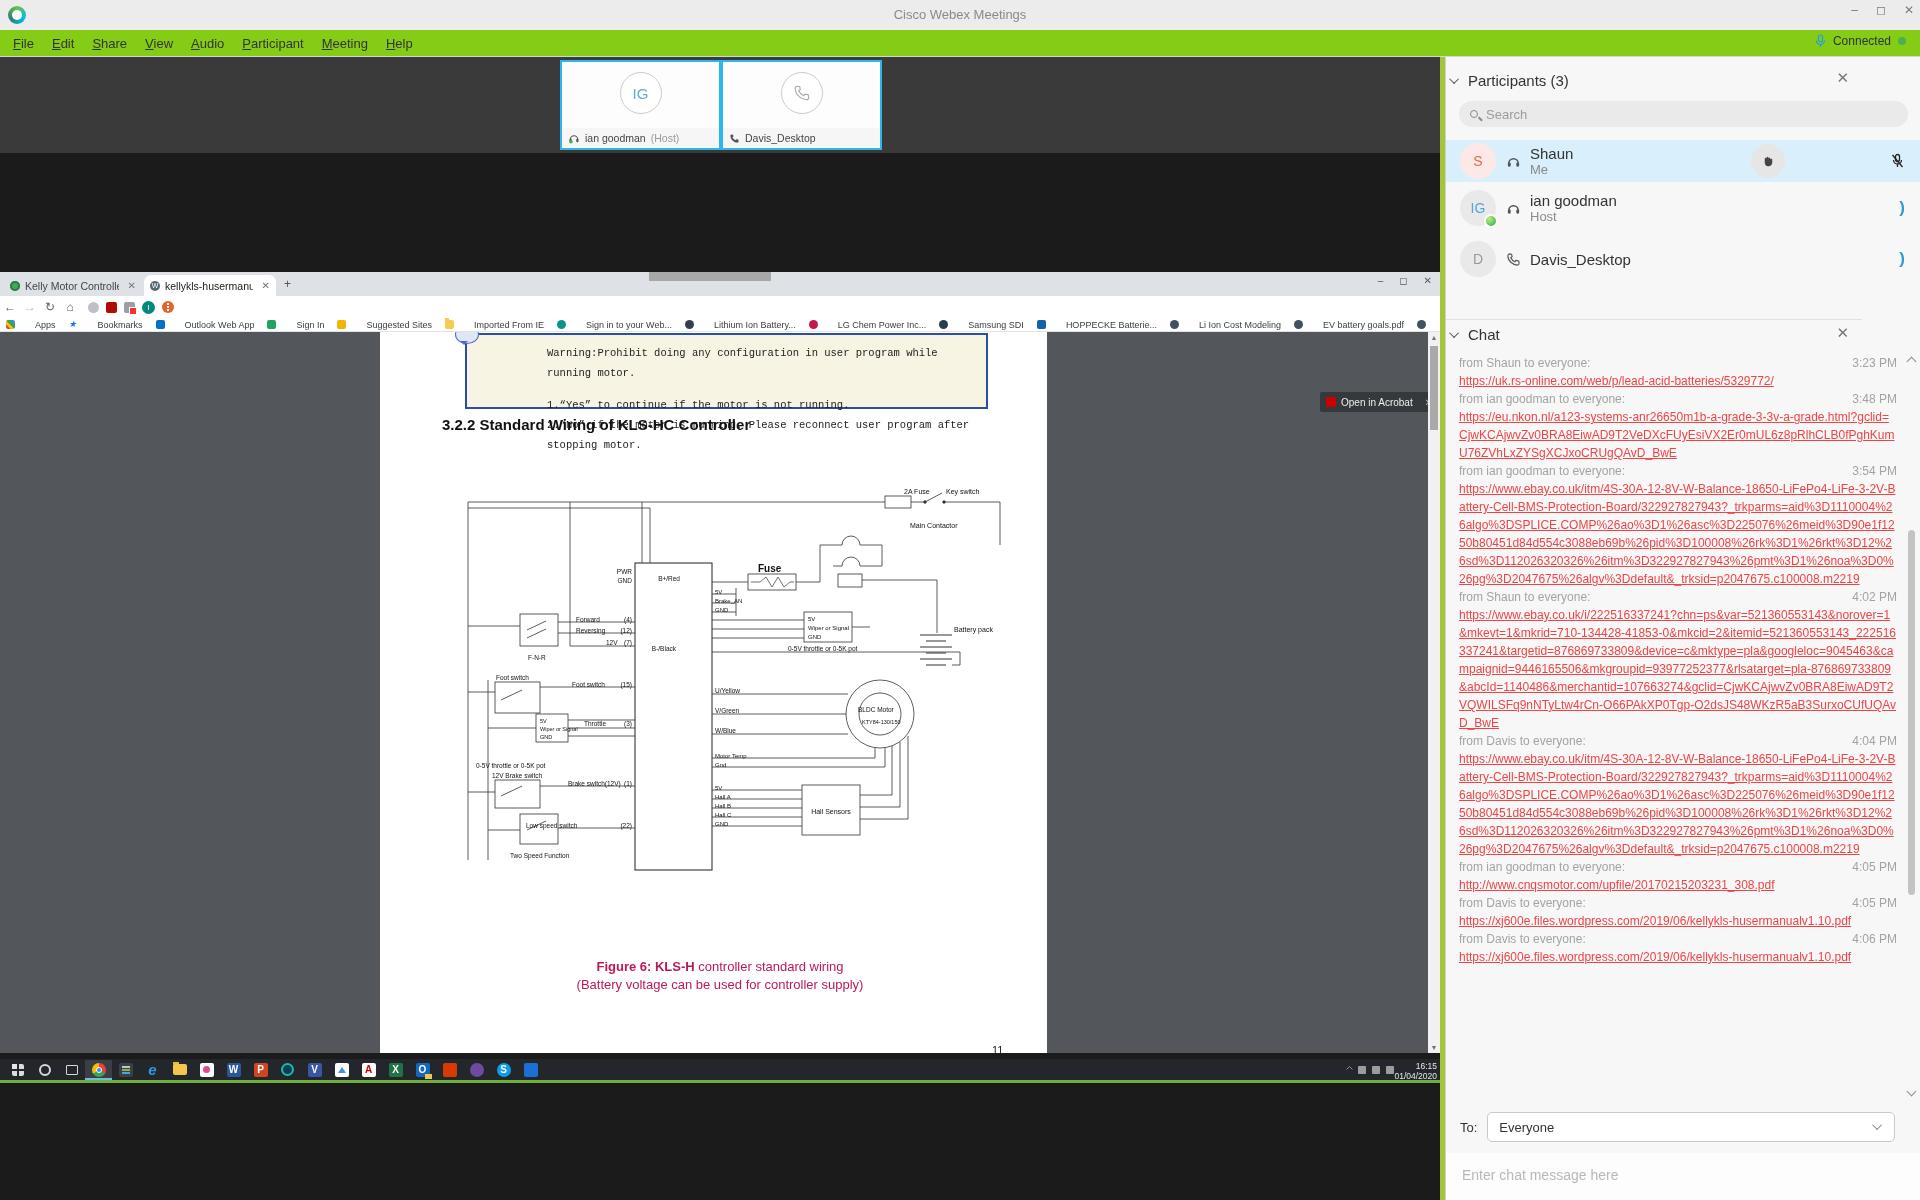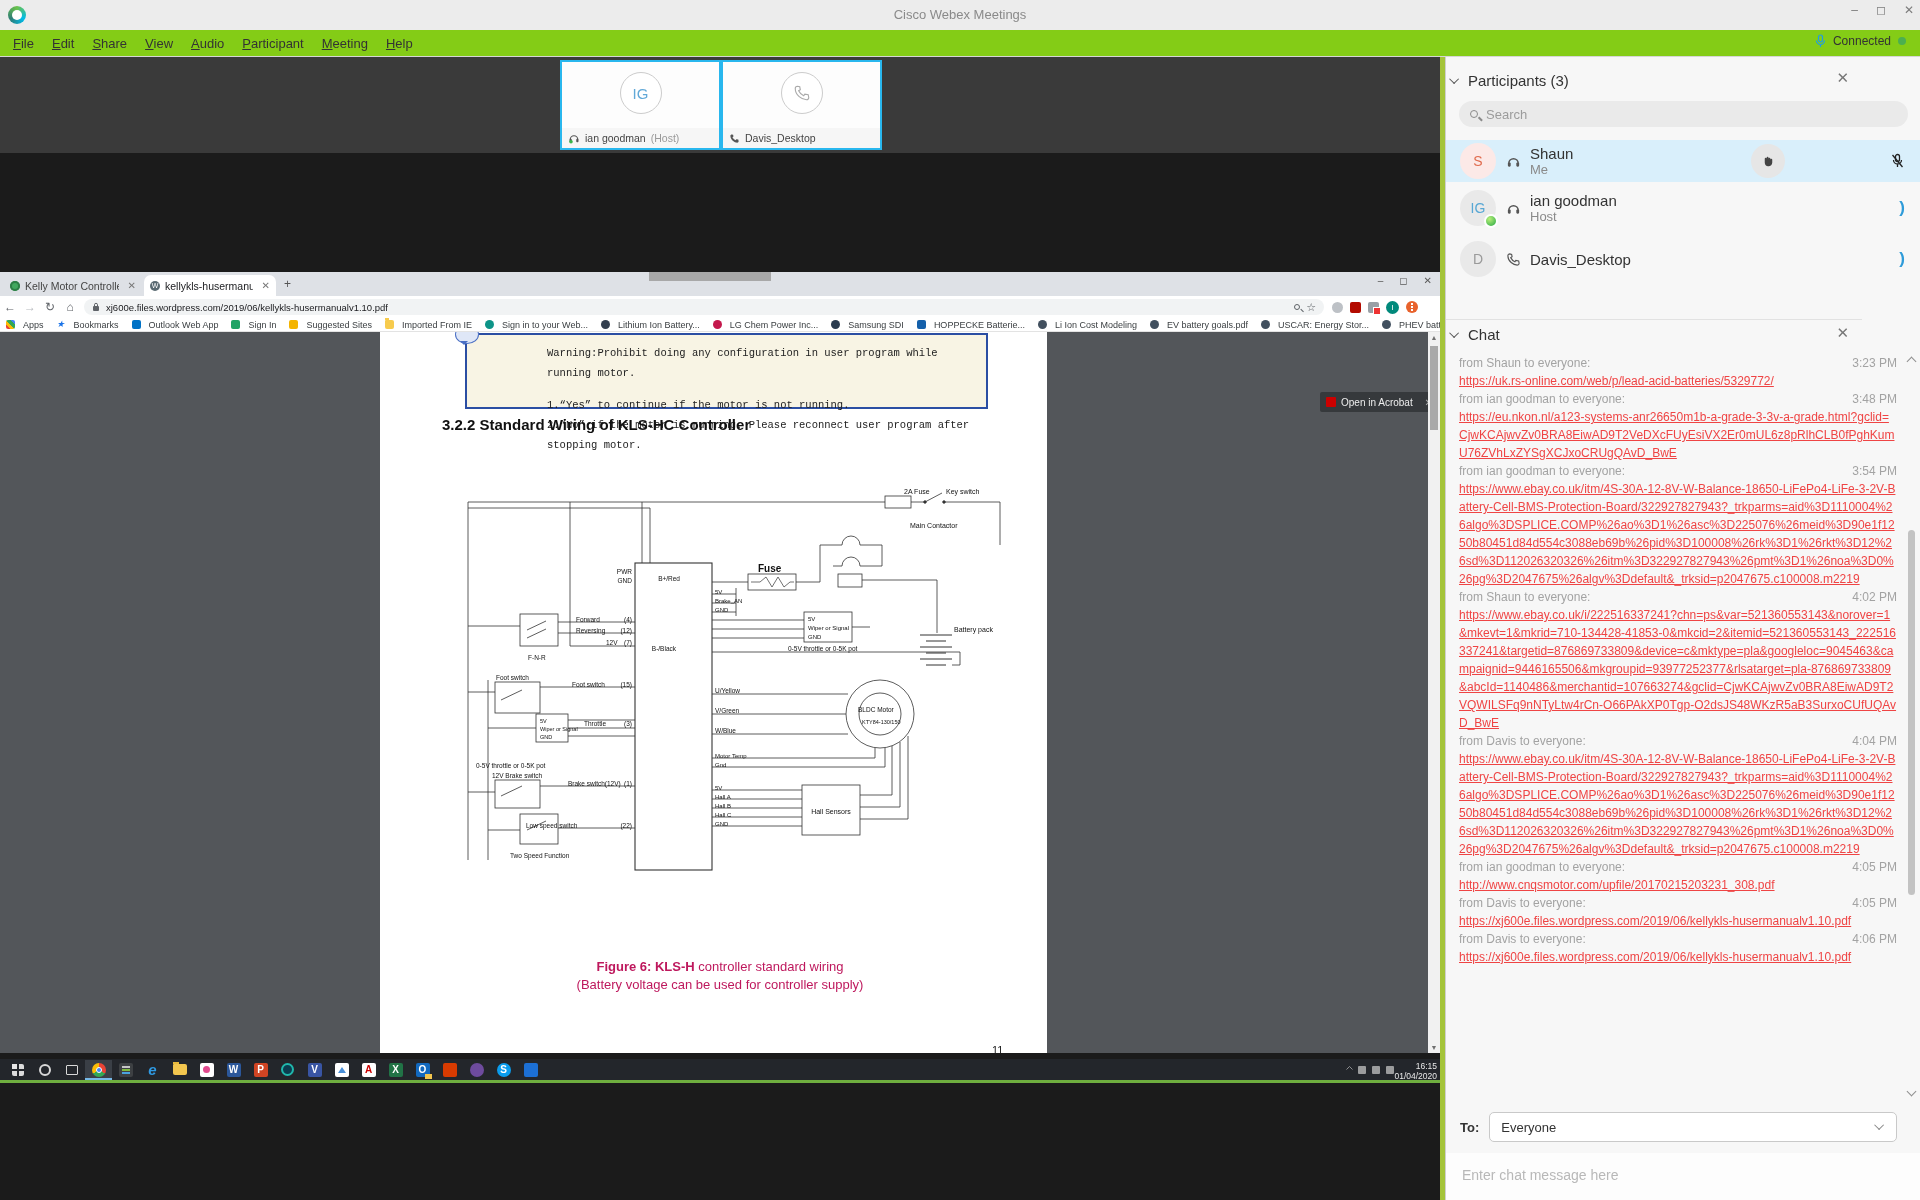--- a/index.html
+++ b/index.html
@@ -81,21 +81,21 @@
   .ext-badge::after { content:""; position:absolute; right:-2px; bottom:-2px; width:6px; height:6px;
     background:#e33; border:1px solid #fff; }
   .cr-avatar { width:13px; height:13px; border-radius:50%; background:#00897b; color:#fff; font-size:8px;
     display:flex; align-items:center; justify-content:center; }
   .cr-menu { width:12px; height:12px; border-radius:50%; background:#e8622c; position:relative; }
   .cr-menu::after { content:""; position:absolute; left:5px; top:2px; width:2px; height:2px; background:#fff;
     box-shadow:0 3px 0 #fff, 0 6px 0 #fff; }
 
   .bookmarks { position:absolute; left:0; top:46px; width:1440px; height:14px; background:#fff;
     border-bottom:1px solid #e3e3e3; display:flex; align-items:center; padding-left:6px; overflow:hidden; }
-  .bm-item { display:flex; align-items:center; gap:8px; margin-right:13px; flex:none; }
+  .bm-item { display:flex; align-items:center; gap:20px; margin-right:13px; flex:none; }
   .bm-label { font-size:9px; color:#3c4043; white-space:nowrap; }
   .bm-ico { width:9px; height:9px; flex:none; }
   .bm-ico.circle { border-radius:50%; }
   .bm-ico.square { border-radius:2px; }
   .bm-ico.grid { background:linear-gradient(45deg,#ea4335 25%,#fbbc05 25% 50%,#34a853 50% 75%,#4285f4 75%); border-radius:2px; }
   .bm-ico.star { background:none; }
   .bm-ico.star::after { content:"★"; font-size:9px; color:#1a73e8; line-height:9px; display:block; }
   .bm-ico.folder { background:#f7cb4d; border-radius:1px 2px 2px 2px; position:relative; }
   .bm-ico.folder::before { content:""; position:absolute; left:0; top:-2px; width:4px; height:2px; background:#f7cb4d; }
 
@@ -219,21 +219,21 @@
   .msg-link { font-size:12px; line-height:18px; color:#ef4444; text-decoration:underline;
     word-break:break-all; }
   .chat-scroll { position:absolute; right:2px; top:295px; width:13px; height:753px; }
   .chat-scroll .thumb { position:absolute; left:3px; top:178px; width:7px; height:365px; background:#c3c3c3; border-radius:4px; }
   .cs-arr { position:absolute; left:3px; width:7px; height:7px; border-left:1.6px solid #909090;
     border-bottom:1.6px solid #909090; }
   .cs-up { top:6px; transform:rotate(135deg); }
   .cs-dn { bottom:10px; transform:rotate(-45deg); }
 
   .to-row { position:absolute; left:0; top:1055px; width:475px; display:flex; align-items:center; padding-left:14px; }
-  .to-label { font-size:13px; color:#333; font-weight:bold; margin-right:10px; }
+  .to-label { font-size:13px; color:#333; font-weight:normal; margin-right:10px; }
   .to-select { position:relative; width:408px; height:30px; border:1px solid #c9c9c9; border-radius:5px;
     background:#fff; display:flex; align-items:center; padding-left:11px; font-size:13px; color:#333; }
   .to-select .chev { position:absolute; right:12px; top:10px; border-color:#888; }
   .chat-input-wrap { position:absolute; left:0; top:1096px; width:475px; height:47px; background:#fdfdfd; }
   .chat-input-wrap input { width:440px; border:none; outline:none; background:none; margin:14px 0 0 16px;
     font-size:14px; color:#444; font-family:"Liberation Sans", sans-serif; }
   .chat-input-wrap input::placeholder { color:#b8b8b8; }
 
   
   svg.ic { display:block; }
@@ -329,29 +329,20 @@
           <span>◻</span>
           <span>✕</span>
         </div>
       </div>
 
       <div class="toolbar">
         <span class="nav-ic">←</span>
         <span class="nav-ic dis">→</span>
         <span class="nav-ic">↻</span>
         <span class="nav-ic">⌂</span>
-        <div class="omnibox">
-          <svg class="ic" width="8" height="10" viewBox="0 0 8 10">
-            <rect x="1" y="4" width="6" height="5" rx="1" fill="#5f6368"></rect>
-            <path d="M2.5 4V2.8a1.5 1.5 0 0 1 3 0V4" fill="none" stroke="#5f6368" stroke-width="1"></path>
-          </svg>
-          <span class="omni-url">xj600e.files.wordpress.com/2019/06/kellykls-husermanualv1.10.pdf</span>
-          <span class="lens"></span>
-          <span class="star">☆</span>
-        </div>
         <div class="tb-right">
           <span class="ext-dot"></span>
           <span class="ext-acro"></span>
           <span class="ext-badge"></span>
           <span class="cr-avatar">I</span>
           <span class="cr-menu"></span>
         </div>
       </div>
 
       <div class="bookmarks" id="bookmarks-bar">

